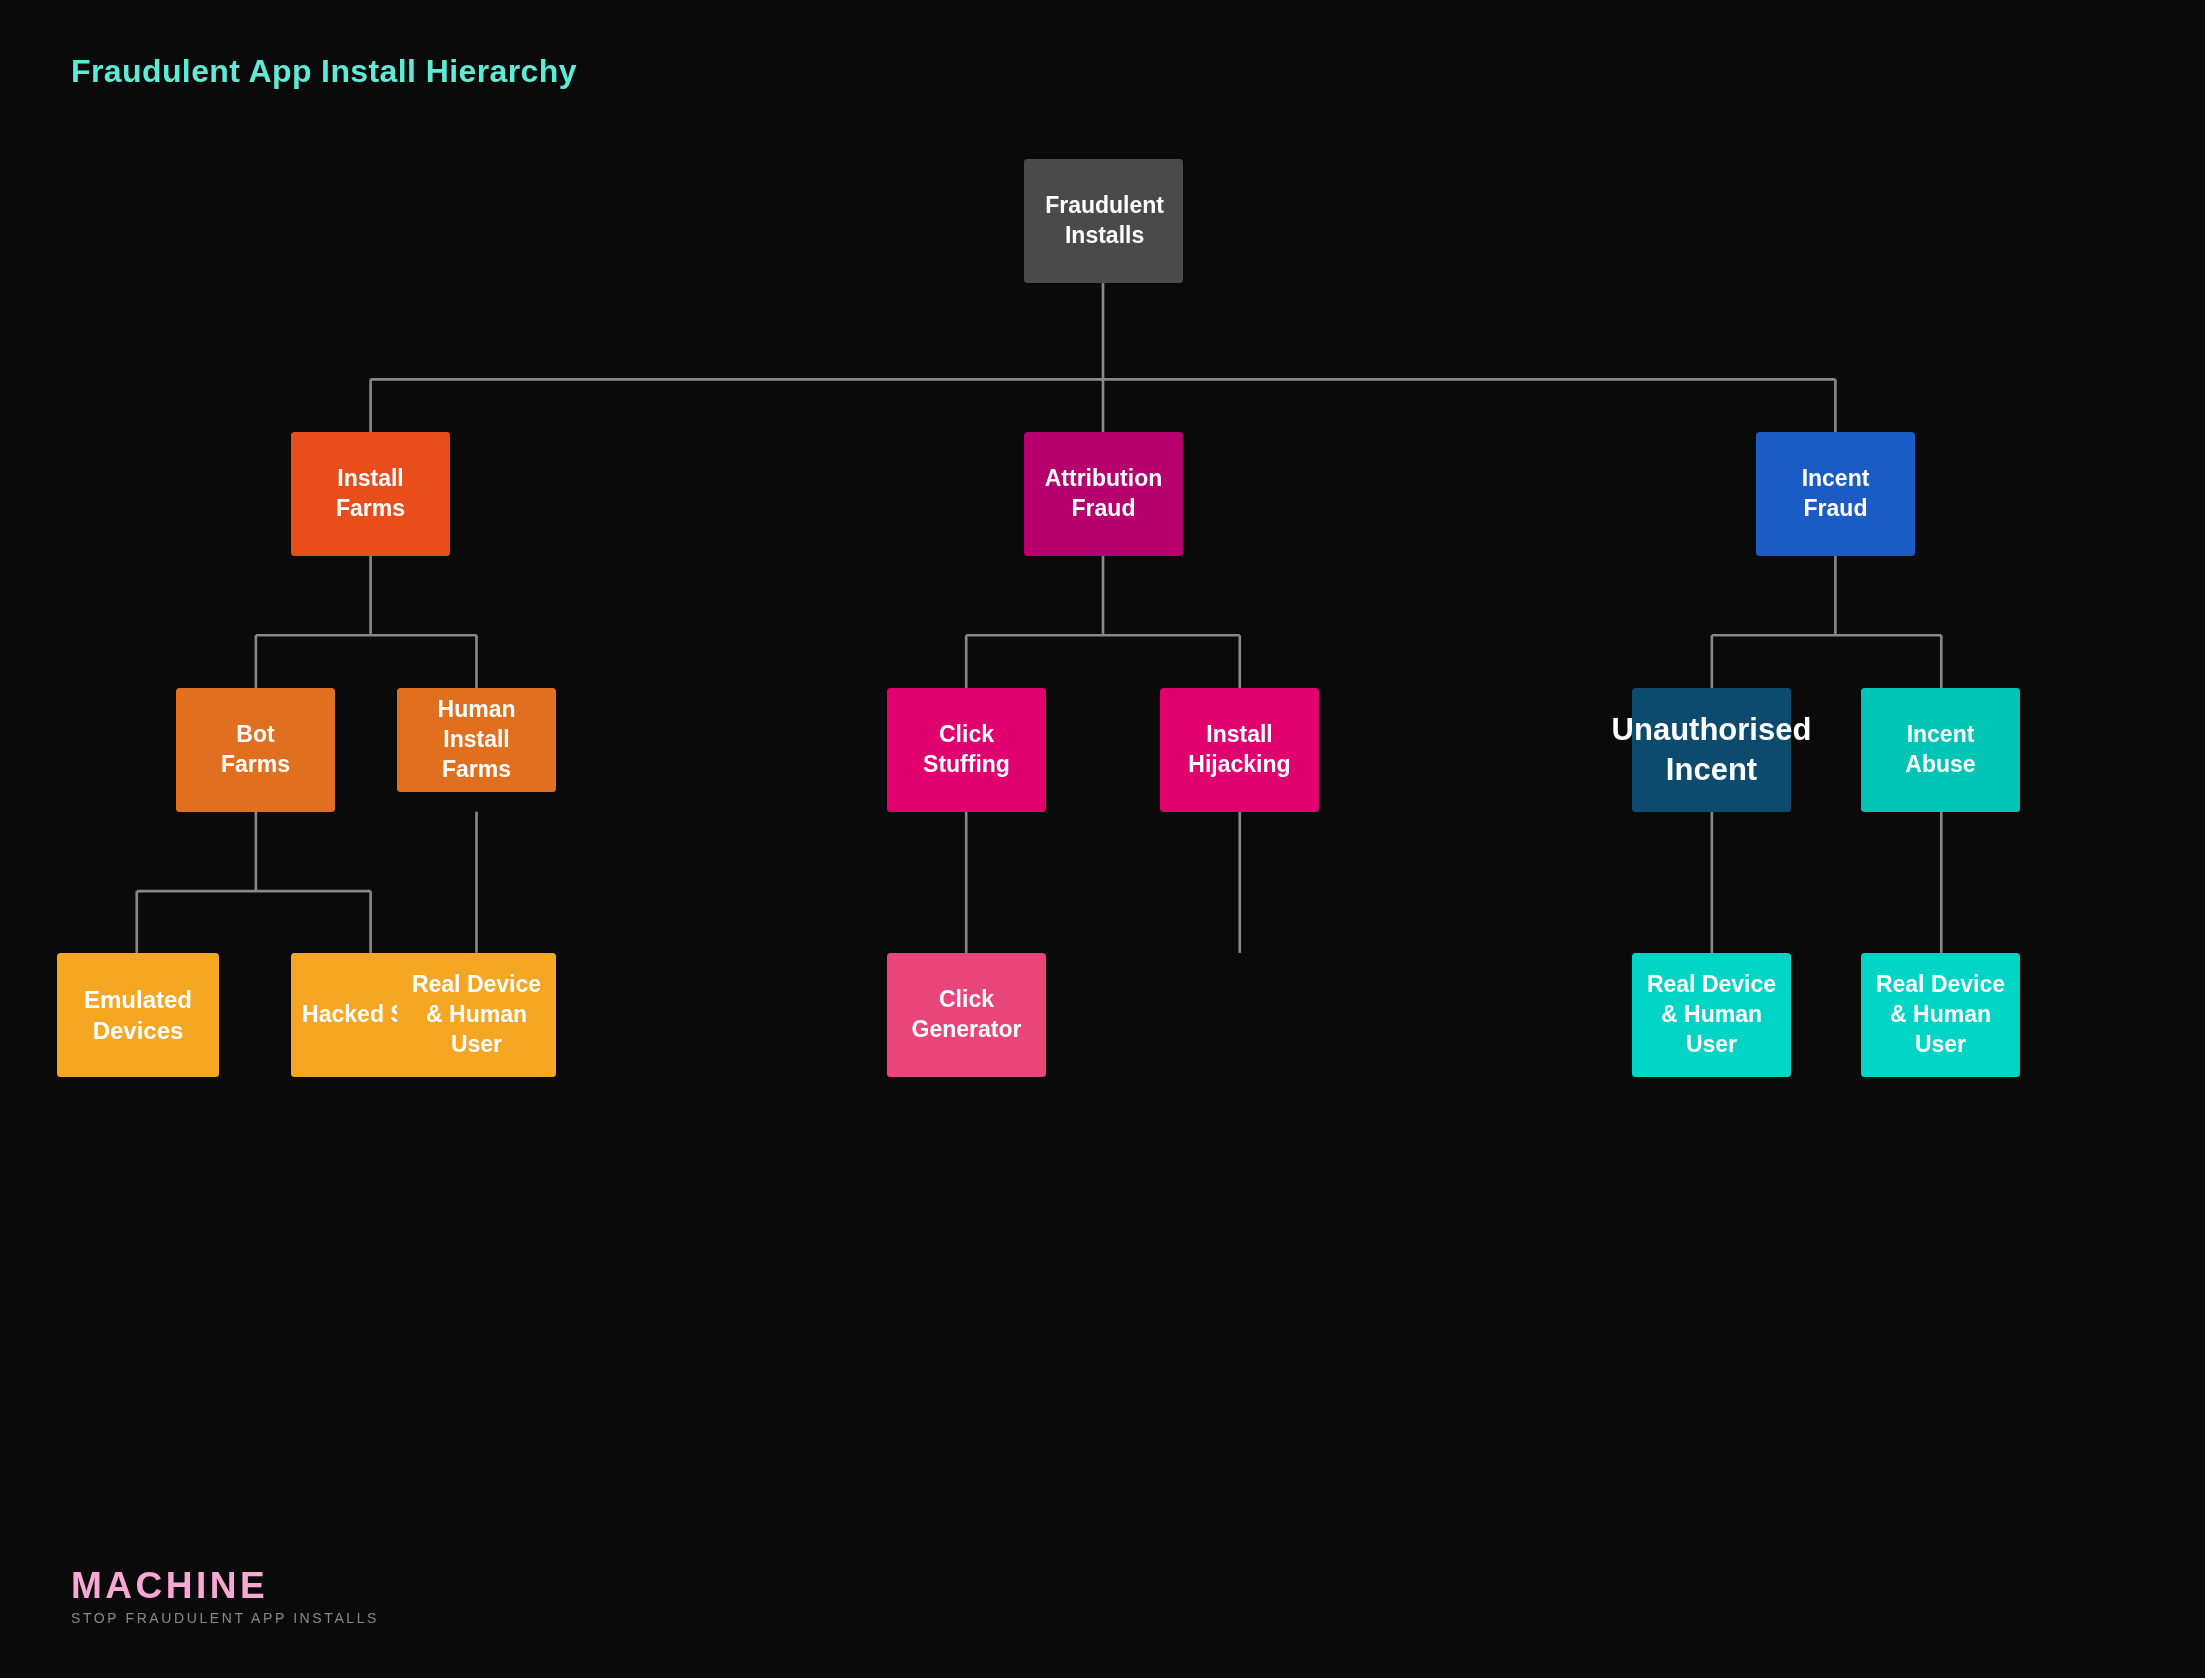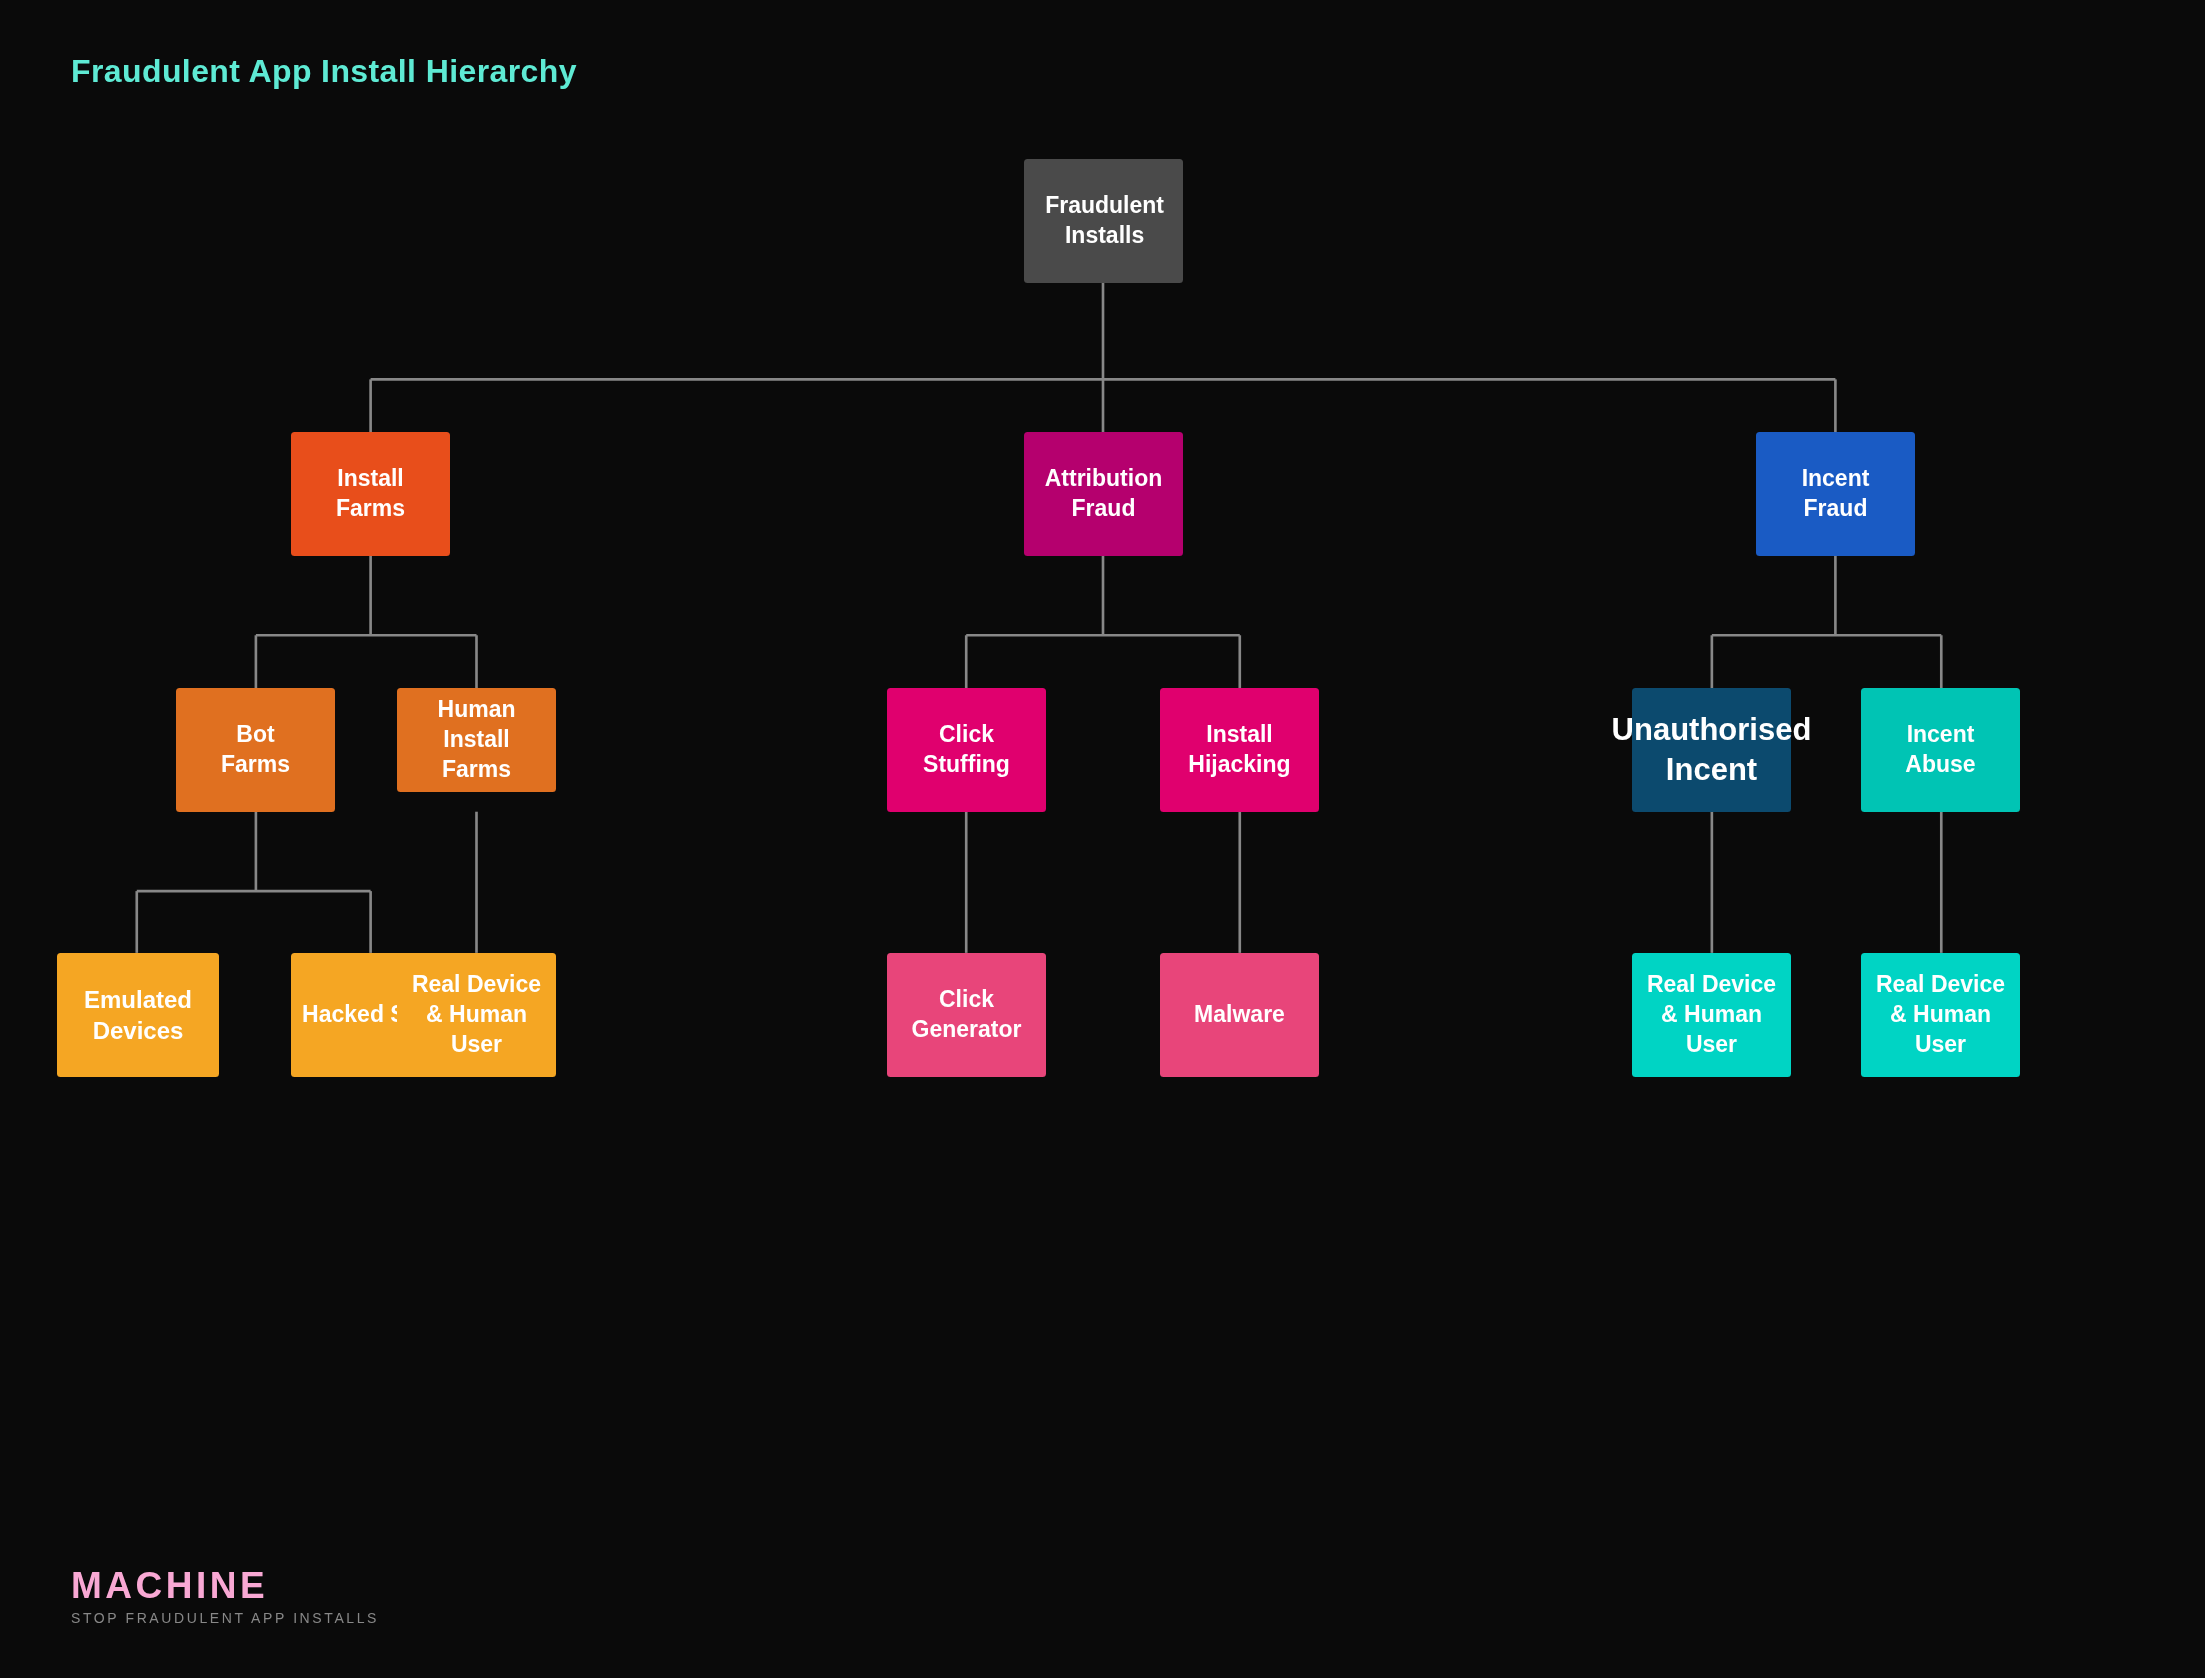--- a/index.html
+++ b/index.html
@@ -191,23 +191,20 @@
   <div class="node" style="background:#f5a623; width:159px; height:124px; left:397px; top:953px; font-size:23px;">
     <span style="white-space:pre-line;">Real Device
 &amp; Human User</span>
   </div>
 
   <div class="node" style="background:#e8457a; width:159px; height:124px; left:887px; top:953px; font-size:23px;">
     <span style="white-space:pre-line;">Click
 Generator</span>
   </div>
 
-  <div class="node" style="background:#e8457a; width:159px; height:124px; left:1160px; top:953px; font-size:23px;">
-    <span style="white-space:pre-line;">Malware</span>
-  </div>
 
   <div class="node" style="background:#00d4c4; width:159px; height:124px; left:1632px; top:953px; font-size:23px;">
     <span style="white-space:pre-line;">Real Device
 &amp; Human User</span>
   </div>
 
   <div class="node" style="background:#00d4c4; width:159px; height:124px; left:1861px; top:953px; font-size:23px;">
     <span style="white-space:pre-line;">Real Device
 &amp; Human User</span>
   </div>

